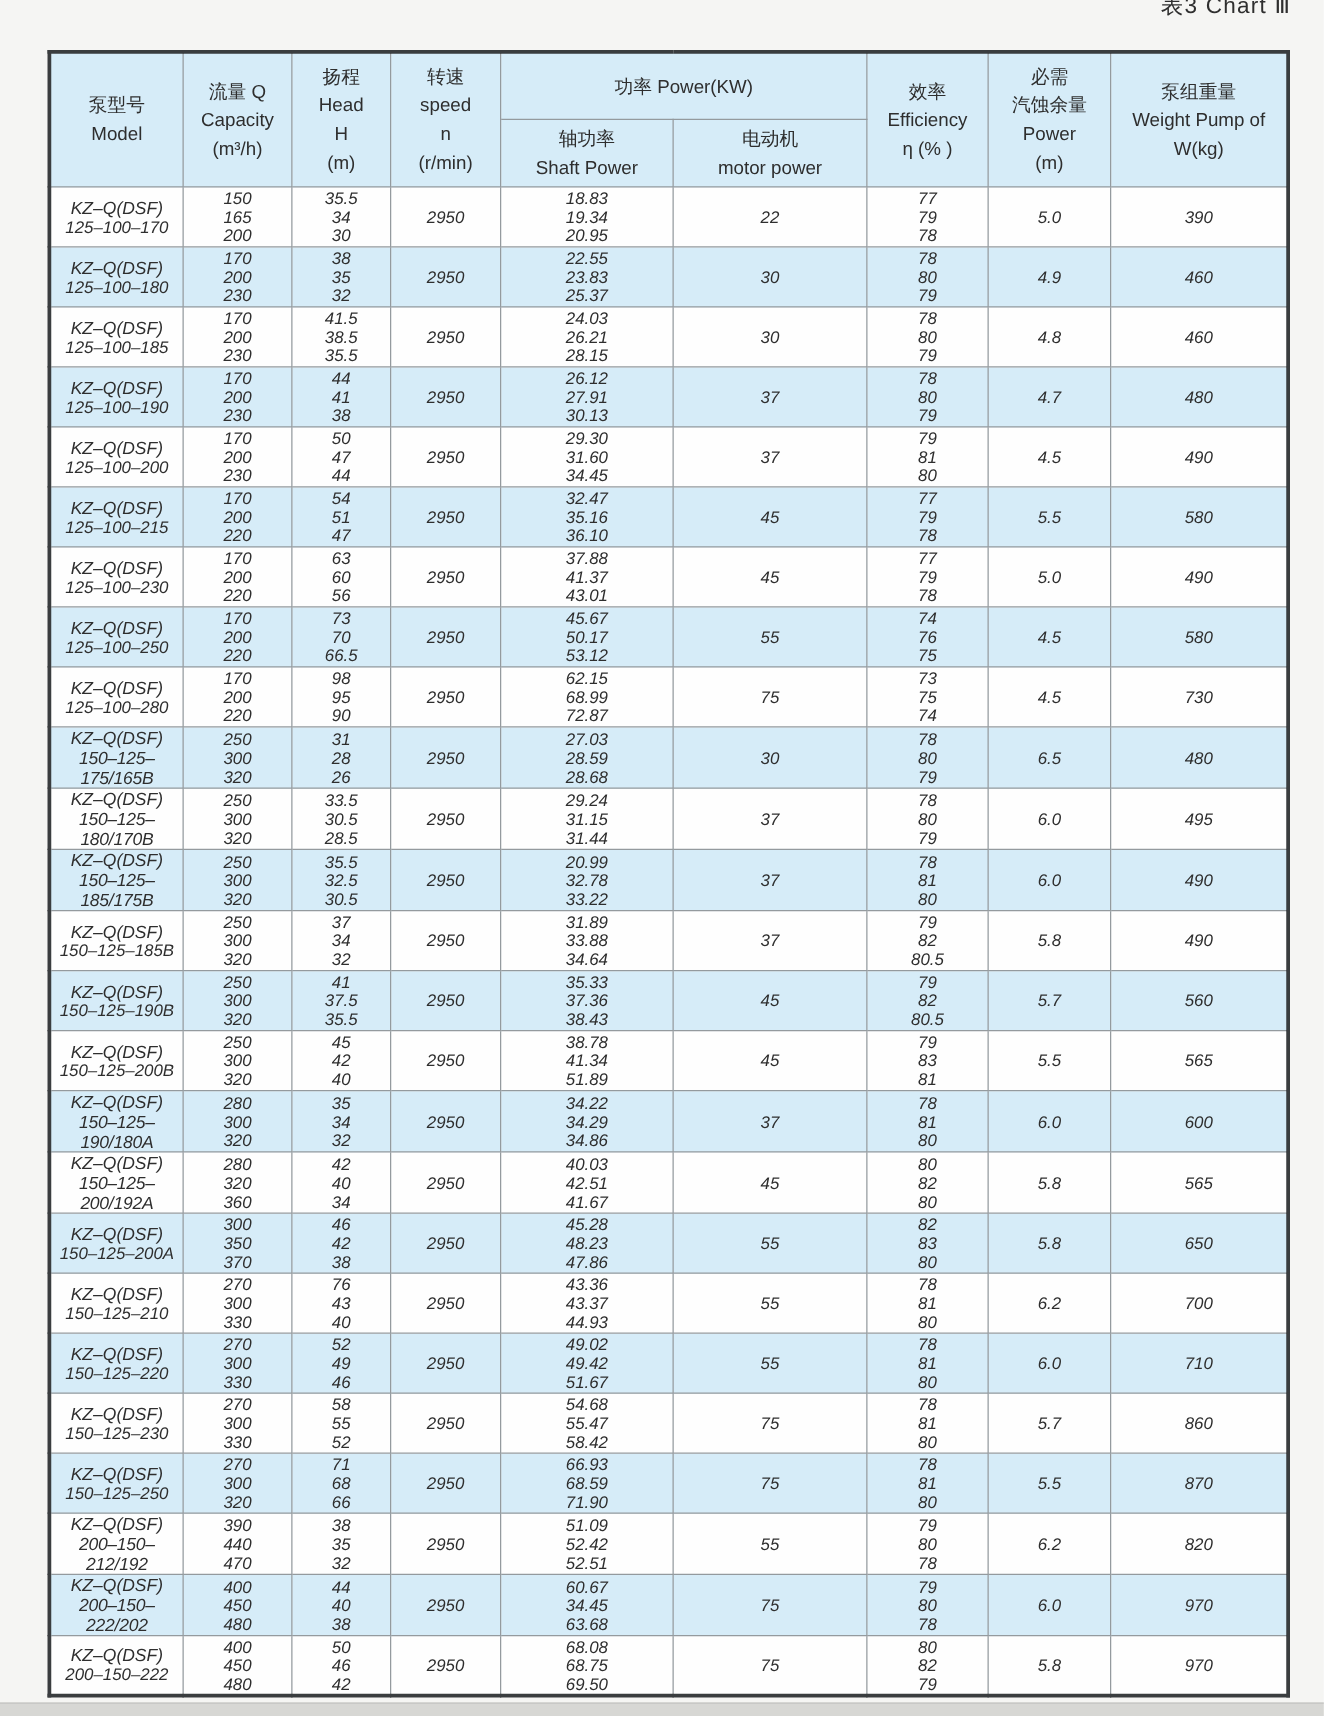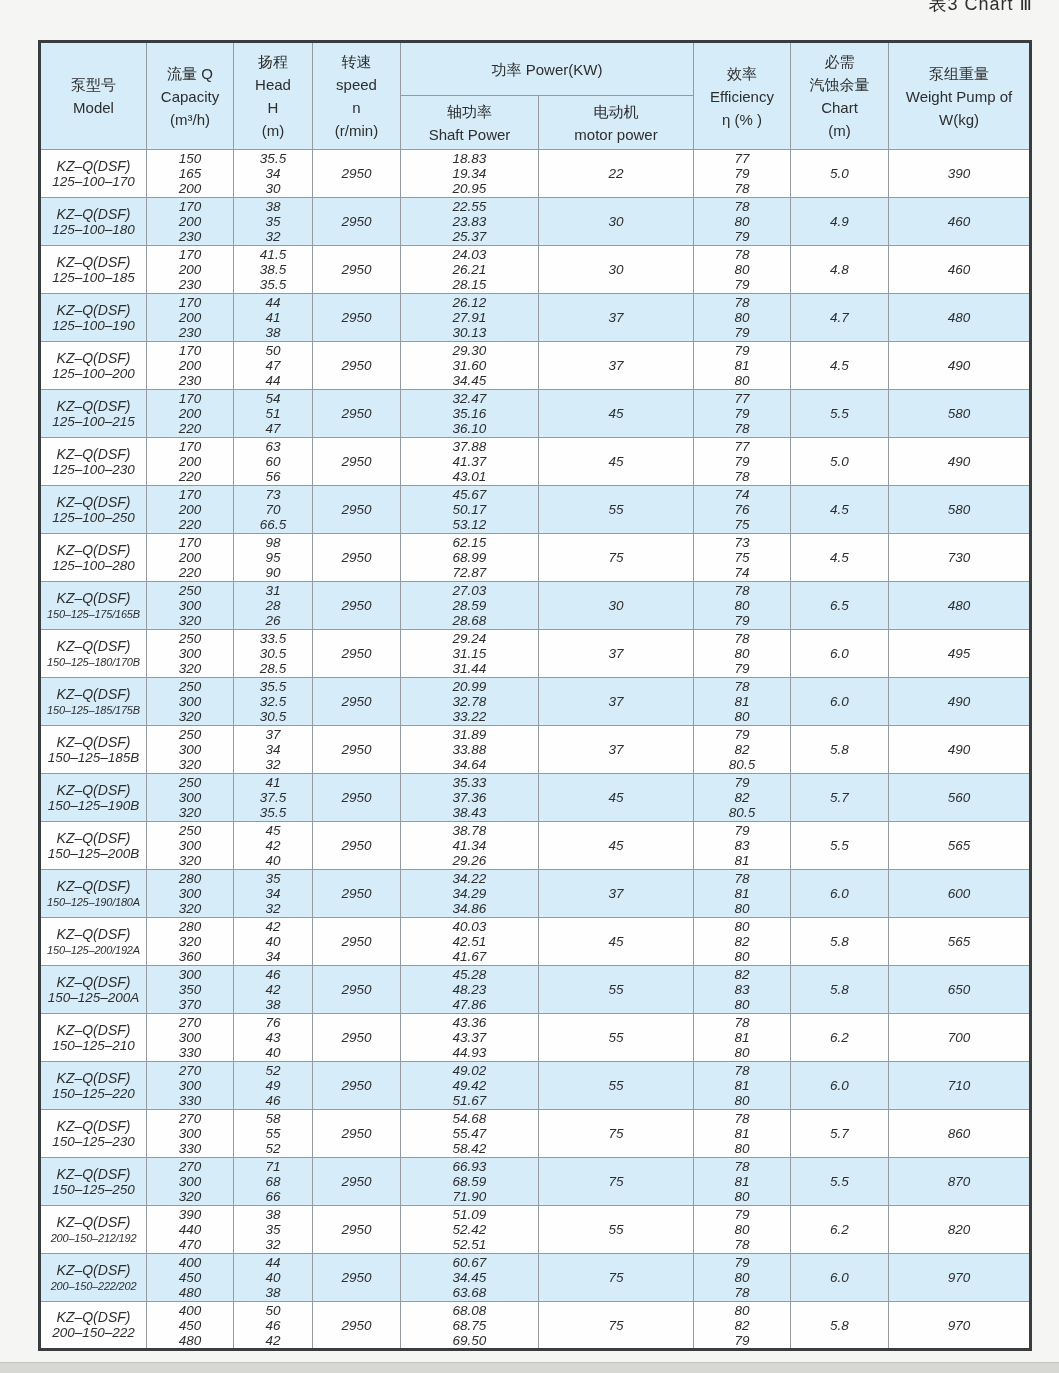--- a/index.html
+++ b/index.html
@@ -39,21 +39,21 @@
   thead th { background: #d6ecf8; }
   thead .h-line { line-height: 23px; font-size: 15px; }
   thead tr.h-top  { height: 54px; }
   thead tr.h-sub  { height: 54px; }
   tbody tr { height: 48px; background: #fefefe; font-style: italic; }
   tbody tr.blue { background: #d6ecf8; }
   tbody td { font-size: 13.5px; }
   tbody td div { line-height: 15px; }
   .model-main { font-size: 14px; line-height: 16px; }
   .model-sub  { font-size: 13.5px; line-height: 16px; }
-  .model-sub.cond { font-size: 11px; letter-spacing: -0.2px; }
+  .model-sub.cond { font-size: 14px; letter-spacing: -0.2px; }
   .bottom-bar {
     position: absolute;
     left: 0; bottom: 0;
     width: 100%; height: 11px;
     background: #d7d7d4;
     border-top: 1px solid #c4c4c1;
   }
 </style>
 </head>
 <body>
@@ -99,21 +99,21 @@
         <div class="h-line">功率 Power(KW)</div>
       </th>
       <th rowspan="2">
         <div class="h-line">效率</div>
         <div class="h-line">Efficiency</div>
         <div class="h-line">η (% )</div>
       </th>
       <th rowspan="2">
         <div class="h-line">必需</div>
         <div class="h-line">汽蚀余量</div>
-        <div class="h-line">Chart</div>
+        <div class="h-line">Power</div>
         <div class="h-line">(m)</div>
       </th>
       <th rowspan="2">
         <div class="h-line">泵组重量</div>
         <div class="h-line">Weight Pump of</div>
         <div class="h-line">W(kg)</div>
       </th>
     </tr>
     <tr class="h-sub">
       <th>
@@ -559,21 +559,21 @@
         </td>
         <td>
           <div>45</div>
           <div>42</div>
           <div>40</div>
         </td>
         <td>2950</td>
         <td>
           <div>38.78</div>
           <div>41.34</div>
-          <div>29.26</div>
+          <div>51.89</div>
         </td>
         <td>45</td>
         <td>
           <div>79</div>
           <div>83</div>
           <div>81</div>
         </td>
         <td>5.5</td>
         <td>565</td>
       </tr>

